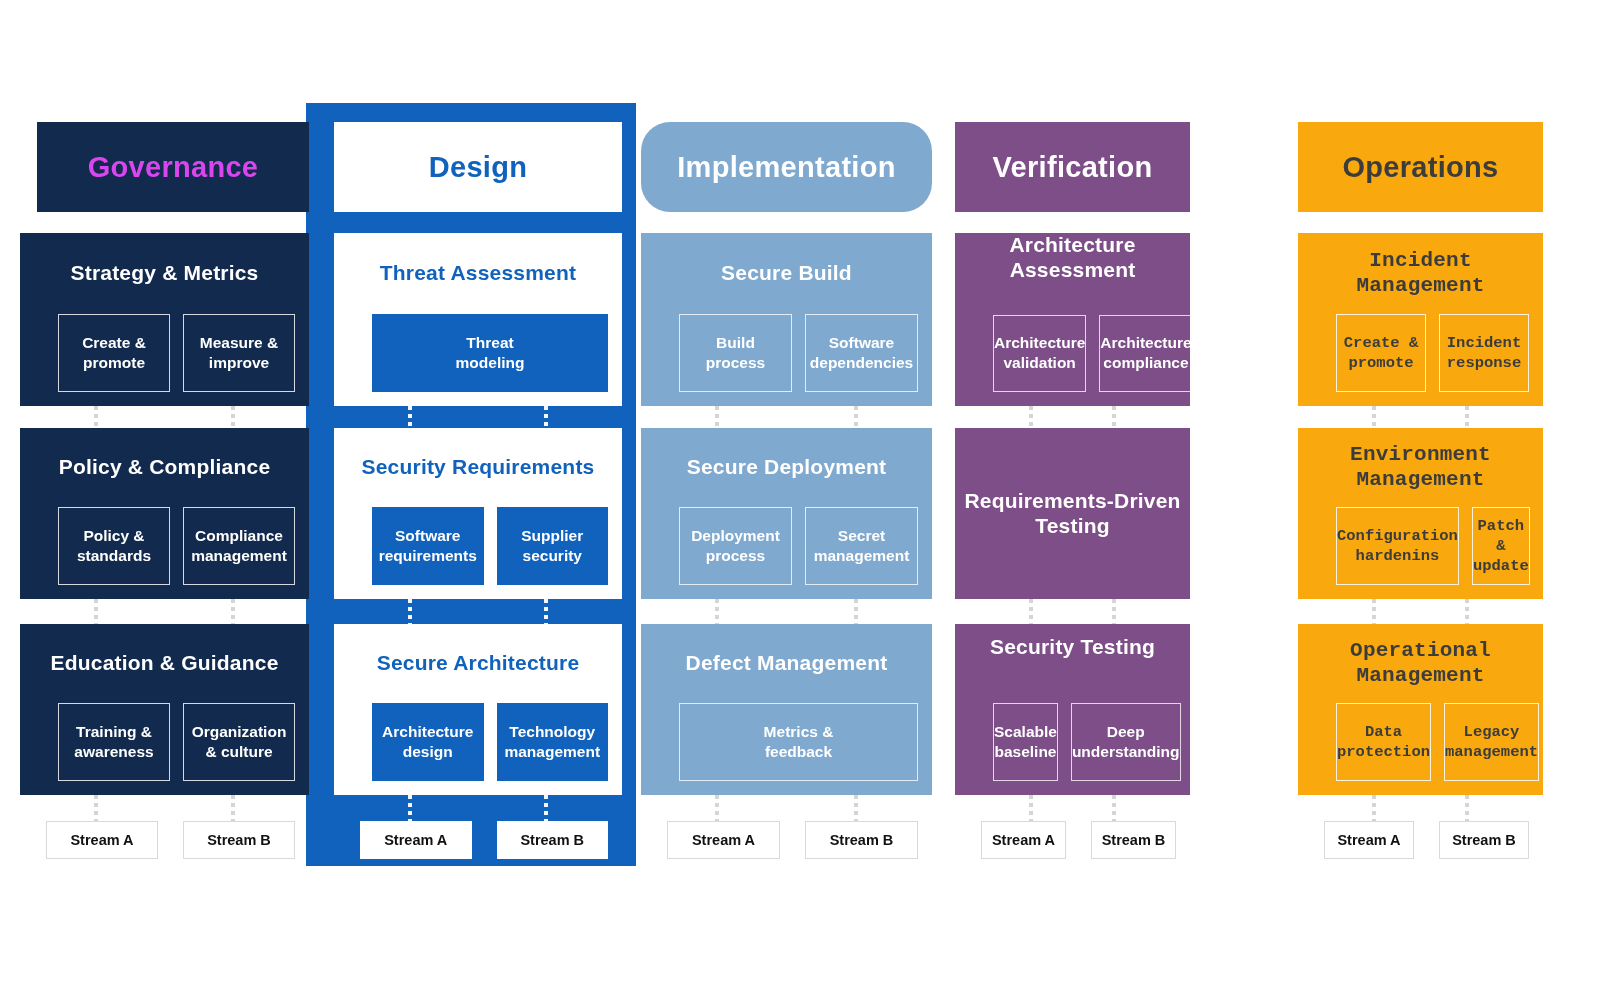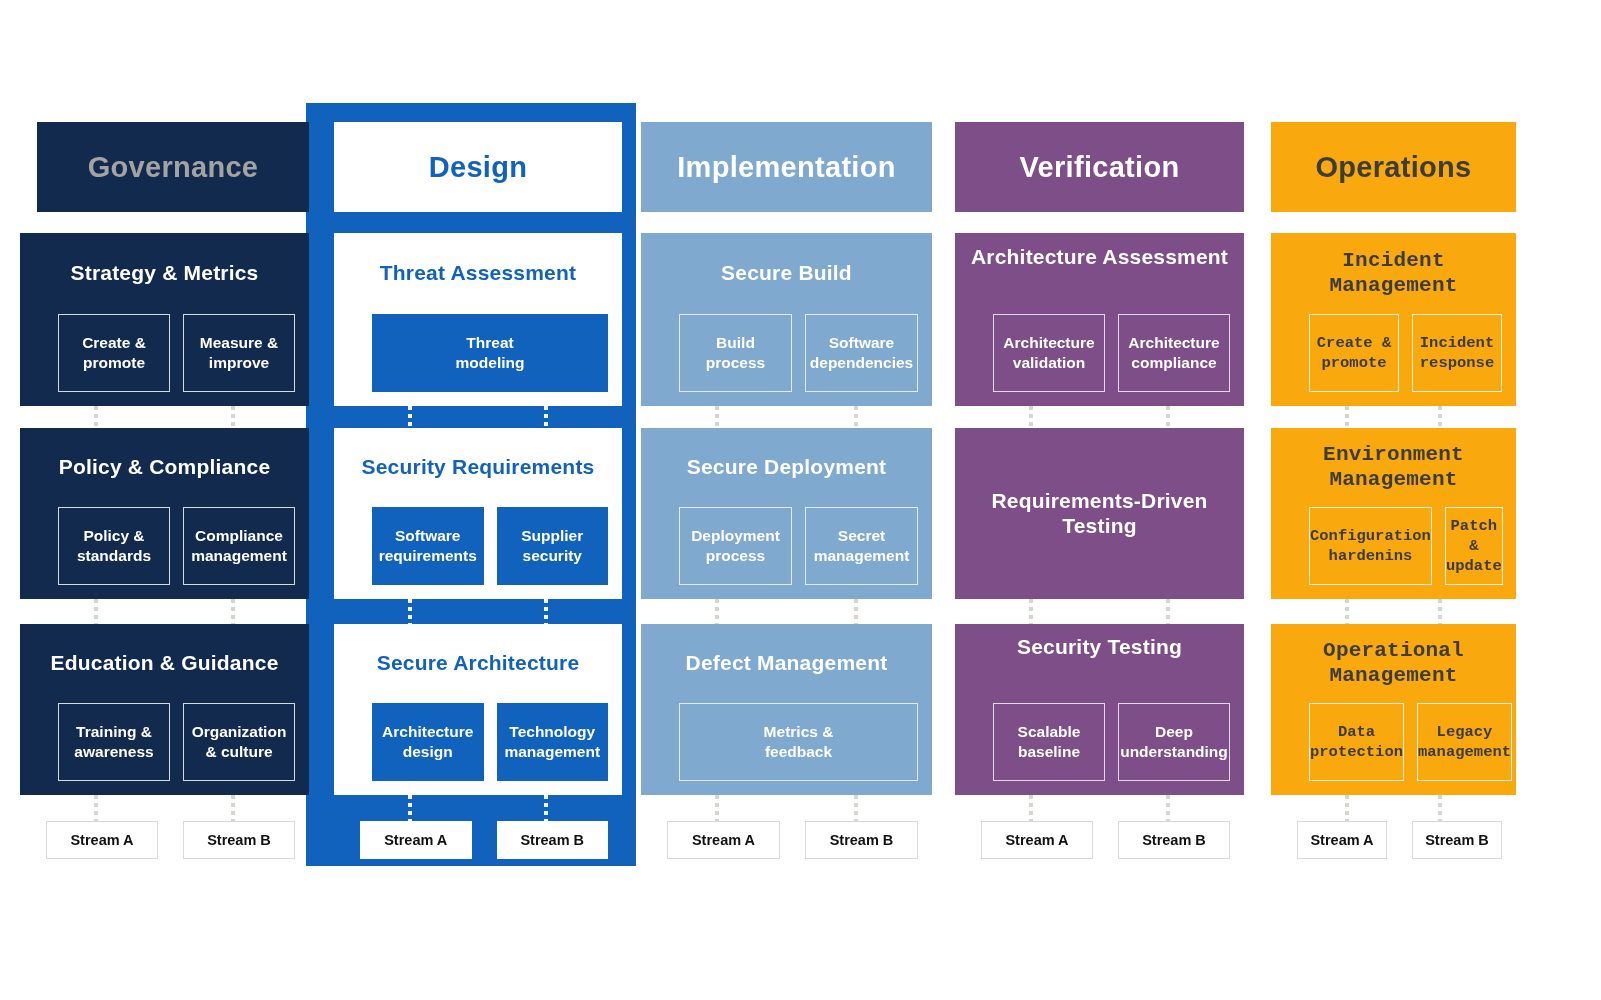--- a/index.html
+++ b/index.html
@@ -4,22 +4,22 @@
 <style>
   html,body{margin:0;padding:0;background:#ffffff;}
   .canvas{
     position:relative;width:1601px;height:1000px;background:#ffffff;overflow:hidden;
     font-family:"Liberation Sans","DejaVu Sans",sans-serif;font-weight:700;
   }
   .col{position:absolute;top:0;height:1000px;}
   #col-governance{left:20px;width:289px;}
   #col-design{left:334px;width:288px;}
   #col-implementation{left:641px;width:291px;}
-  #col-verification{left:955px;width:289px;}
-  #col-operations{left:1271px;width:245px;}
+  #col-verification{left:955px;width:235px;}
+  #col-operations{left:1298px;width:245px;}
 
   .design-frame{position:absolute;left:306px;top:103px;width:330px;height:763px;background:#1062bc;}
 
   .hdr{position:absolute;top:122px;left:0;right:0;height:90px;display:flex;align-items:center;justify-content:center;
        font-size:29px;letter-spacing:.3px;}
   .card{position:absolute;left:0;right:0;display:flex;flex-direction:column;}
   .card.p1{top:233px;height:173px;}
   .card.p2{top:428px;height:171px;}
   .card.p3{top:624px;height:171px;}
   .card-title{flex:1;display:flex;align-items:center;justify-content:center;text-align:center;
@@ -34,33 +34,33 @@
   .conn.c3{top:795px;height:26px;}
   .conn i{position:absolute;top:0;bottom:0;width:4px;
        background:repeating-linear-gradient(to bottom,#d6d6d1 0 4px,transparent 4px 8px);}
   .conn i.a{left:74px;} .conn i.b{right:74px;}
 
   .streams-row{position:absolute;top:821px;left:0;right:0;height:38px;display:flex;gap:13px;padding:0 14px;box-sizing:border-box;}
   .stream-label{flex:1;background:#ffffff;border:1.5px solid #d9d9d5;display:flex;align-items:center;justify-content:center;
        color:#111111;font-size:14.5px;box-sizing:border-box;margin-left:12px;}
 
   
-  .col-navy .hdr{background:#112a4d;color:#a3a3a3;margin-left:17px;}
+  .col-navy .hdr{background:#112a4d;color:#d946ef;margin-left:17px;}
   .col-navy .card{background:#112a4d;color:#ffffff;}
   .col-navy .sub{border:1.5px solid rgba(255,255,255,.82);}
 
   
   .col-blue .hdr{background:#ffffff;color:#1062bc;}
   .col-blue .card{background:#ffffff;color:#1062bc;}
   .col-blue .sub{background:#1062bc;color:#ffffff;}
   .col-blue .conn i{background:repeating-linear-gradient(to bottom,rgba(255,255,255,.95) 0 4px,transparent 4px 8px);}
   .col-blue .stream-label{border-color:#ffffff;}
 
   
-  .col-lblue .hdr{background:#7fa9cf;color:#ffffff;}
+  .col-lblue .hdr{background:#7fa9cf;color:#ffffff;border-radius:29px;}
   .col-lblue .card{background:#7fa9cf;color:#ffffff;}
   .col-lblue .sub{border:1.5px solid rgba(255,255,255,.78);}
 
   
   .col-purple .hdr{background:#7d4e87;color:#ffffff;}
   .col-purple .card{background:#7d4e87;color:#ffffff;gap:32px;}
   .col-purple .sub{border:1.5px solid rgba(255,255,255,.78);}
 
   
   .col-yellow .hdr{background:#f9a80d;color:#3c3c3b;}

